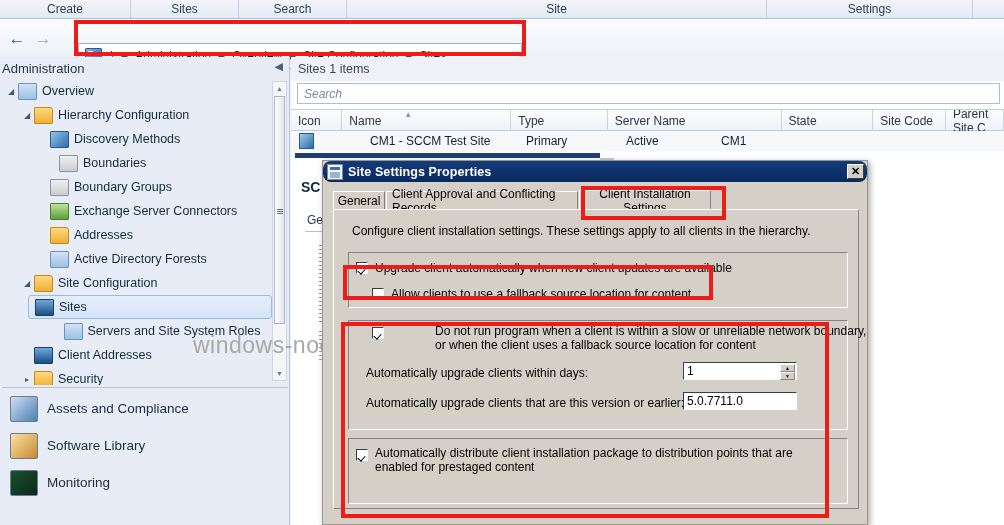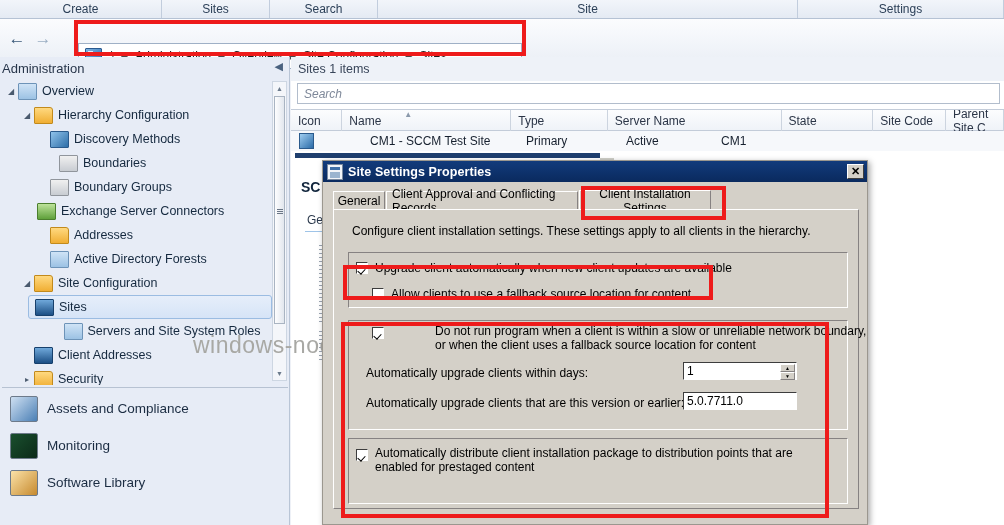--- a/index.html
+++ b/index.html
@@ -143,21 +143,21 @@
   
   #dialog{
     position:absolute;left:322px;top:160px;width:546px;height:365px;
     background:#d4d0c8;border:1px solid #9b978f;box-sizing:border-box;z-index:40;
     box-shadow:2px 2px 6px rgba(0,0,0,.35);
     font-family:"Liberation Sans",sans-serif;
   }
   #dlgtitle{
     position:absolute;left:0;top:0;width:544px;height:21px;
     background:linear-gradient(#123b7c,#0a2a5e);
-    display:flex;align-items:center;
+    display:flex;align-items:center;border-radius:8px;
   }
   #dlgicon{
     width:14px;height:14px;margin:0 5px 0 4px;flex:0 0 14px;
     background:#f2f4f8;border:1px solid #7a8aa0;position:relative;
   }
   #dlgicon:after{
     content:"";position:absolute;left:2px;top:2px;right:2px;height:3px;
     background:#3f6fa8;box-shadow:0 5px 0 #9bb4cf,0 8px 0 #9bb4cf;
   }
   #dlgtitletext{color:#fff;font-weight:bold;font-size:12.5px;letter-spacing:.1px;}
@@ -216,21 +216,21 @@
   }
   #watermark{
     position:absolute;left:193px;top:332px;font-size:23px;color:#a8a8a4;
     letter-spacing:.5px;z-index:30;white-space:nowrap;
   }
 </style>
 </head>
 <body>
 
 <div id="ribbon">
-    <div class="rtab" style="width: 162px;">Create</div>
+    <div class="rtab" style="width: 131px;">Create</div>
     <div class="rtab" style="width: 108px;">Sites</div>
     <div class="rtab" style="width: 108px;">Search</div>
     <div class="rtab" style="width: 420px;">Site</div>
     <div class="rtab" style="width: 206px;">Settings</div>
   </div>
 
 <div id="addrbar">
   <div class="navbtn" id="backbtn">←</div>
   <div class="navbtn" id="fwdbtn">→</div>
   <div id="crumbbox">
@@ -272,21 +272,21 @@
       <div class="tnode" style="padding-left: 45px;">
         <span class="exp"></span>
         <span class="ico gray"></span>
         <span>Boundaries</span>
       </div>
       <div class="tnode" style="padding-left: 36px;">
         <span class="exp"></span>
         <span class="ico gray"></span>
         <span>Boundary Groups</span>
       </div>
-      <div class="tnode" style="padding-left: 23px;">
+      <div class="tnode" style="padding-left: 36px;">
         <span class="exp"></span>
         <span class="ico green"></span>
         <span>Exchange Server Connectors</span>
       </div>
       <div class="tnode" style="padding-left: 36px;">
         <span class="exp"></span>
         <span class="ico folder"></span>
         <span>Addresses</span>
       </div>
       <div class="tnode" style="padding-left: 36px;">
@@ -324,26 +324,26 @@
     <div id="thumb"></div>
     <div class="sarrow" style="position:absolute;bottom:0;left:0;width:13px;">▼</div>
   </div>
   <div id="navdiv"></div>
   <div id="wsitems">
       <div class="wsitem">
         <span class="wsico" style="background: linear-gradient(135deg, rgb(207, 224, 242), rgb(74, 127, 181)); border: 1px solid rgb(109, 122, 138);"></span>
         <span>Assets and Compliance</span>
       </div>
       <div class="wsitem">
+        <span class="wsico" style="background: linear-gradient(135deg, rgb(251, 226, 168), rgb(199, 138, 46)); border: 1px solid rgb(109, 122, 138);"></span>
+        <span>Software Library</span>
+      </div>
+      <div class="wsitem">
         <span class="wsico" style="background: linear-gradient(135deg, rgb(26, 79, 46), rgb(11, 42, 24)); border: 1px solid rgb(109, 122, 138);"></span>
         <span>Monitoring</span>
-      </div>
-      <div class="wsitem">
-        <span class="wsico" style="background: linear-gradient(135deg, rgb(251, 226, 168), rgb(199, 138, 46)); border: 1px solid rgb(109, 122, 138);"></span>
-        <span>Software Library</span>
       </div>
     </div>
 
 </div>
 
 <div id="listarea">
   <div id="listheader">Sites 1 items</div>
   <div id="searchbar">
     <span>Search</span>
   </div>

